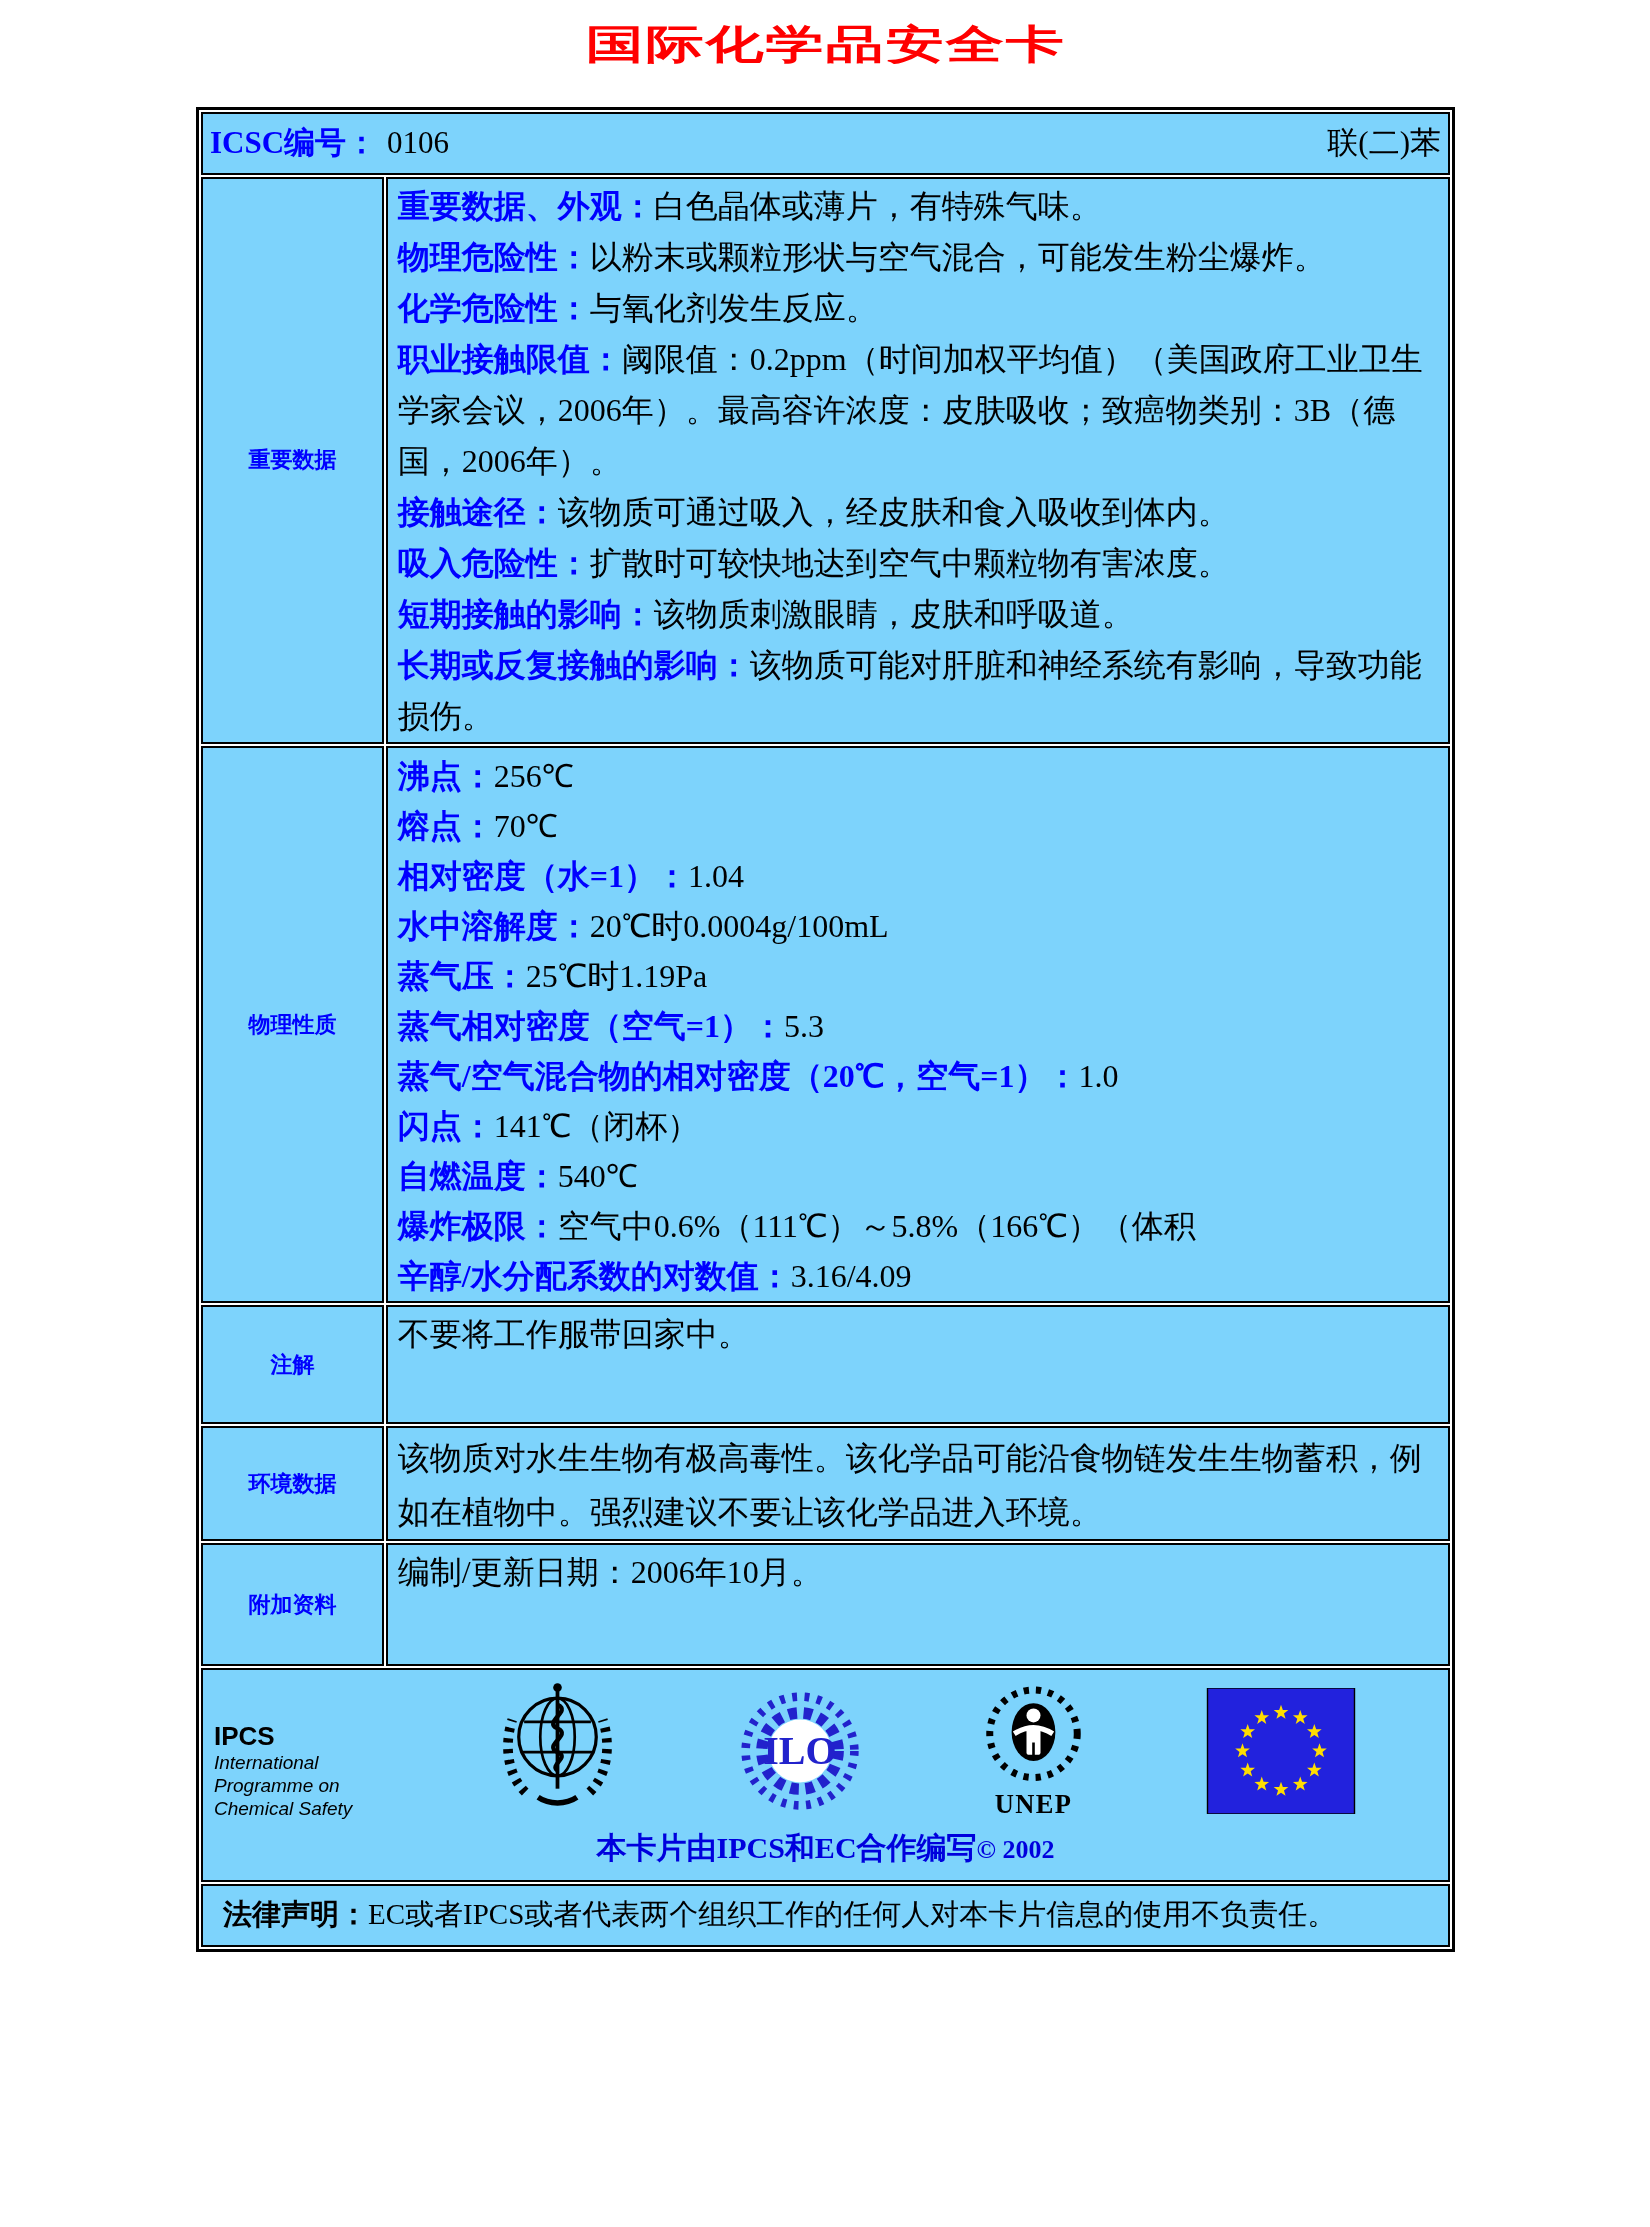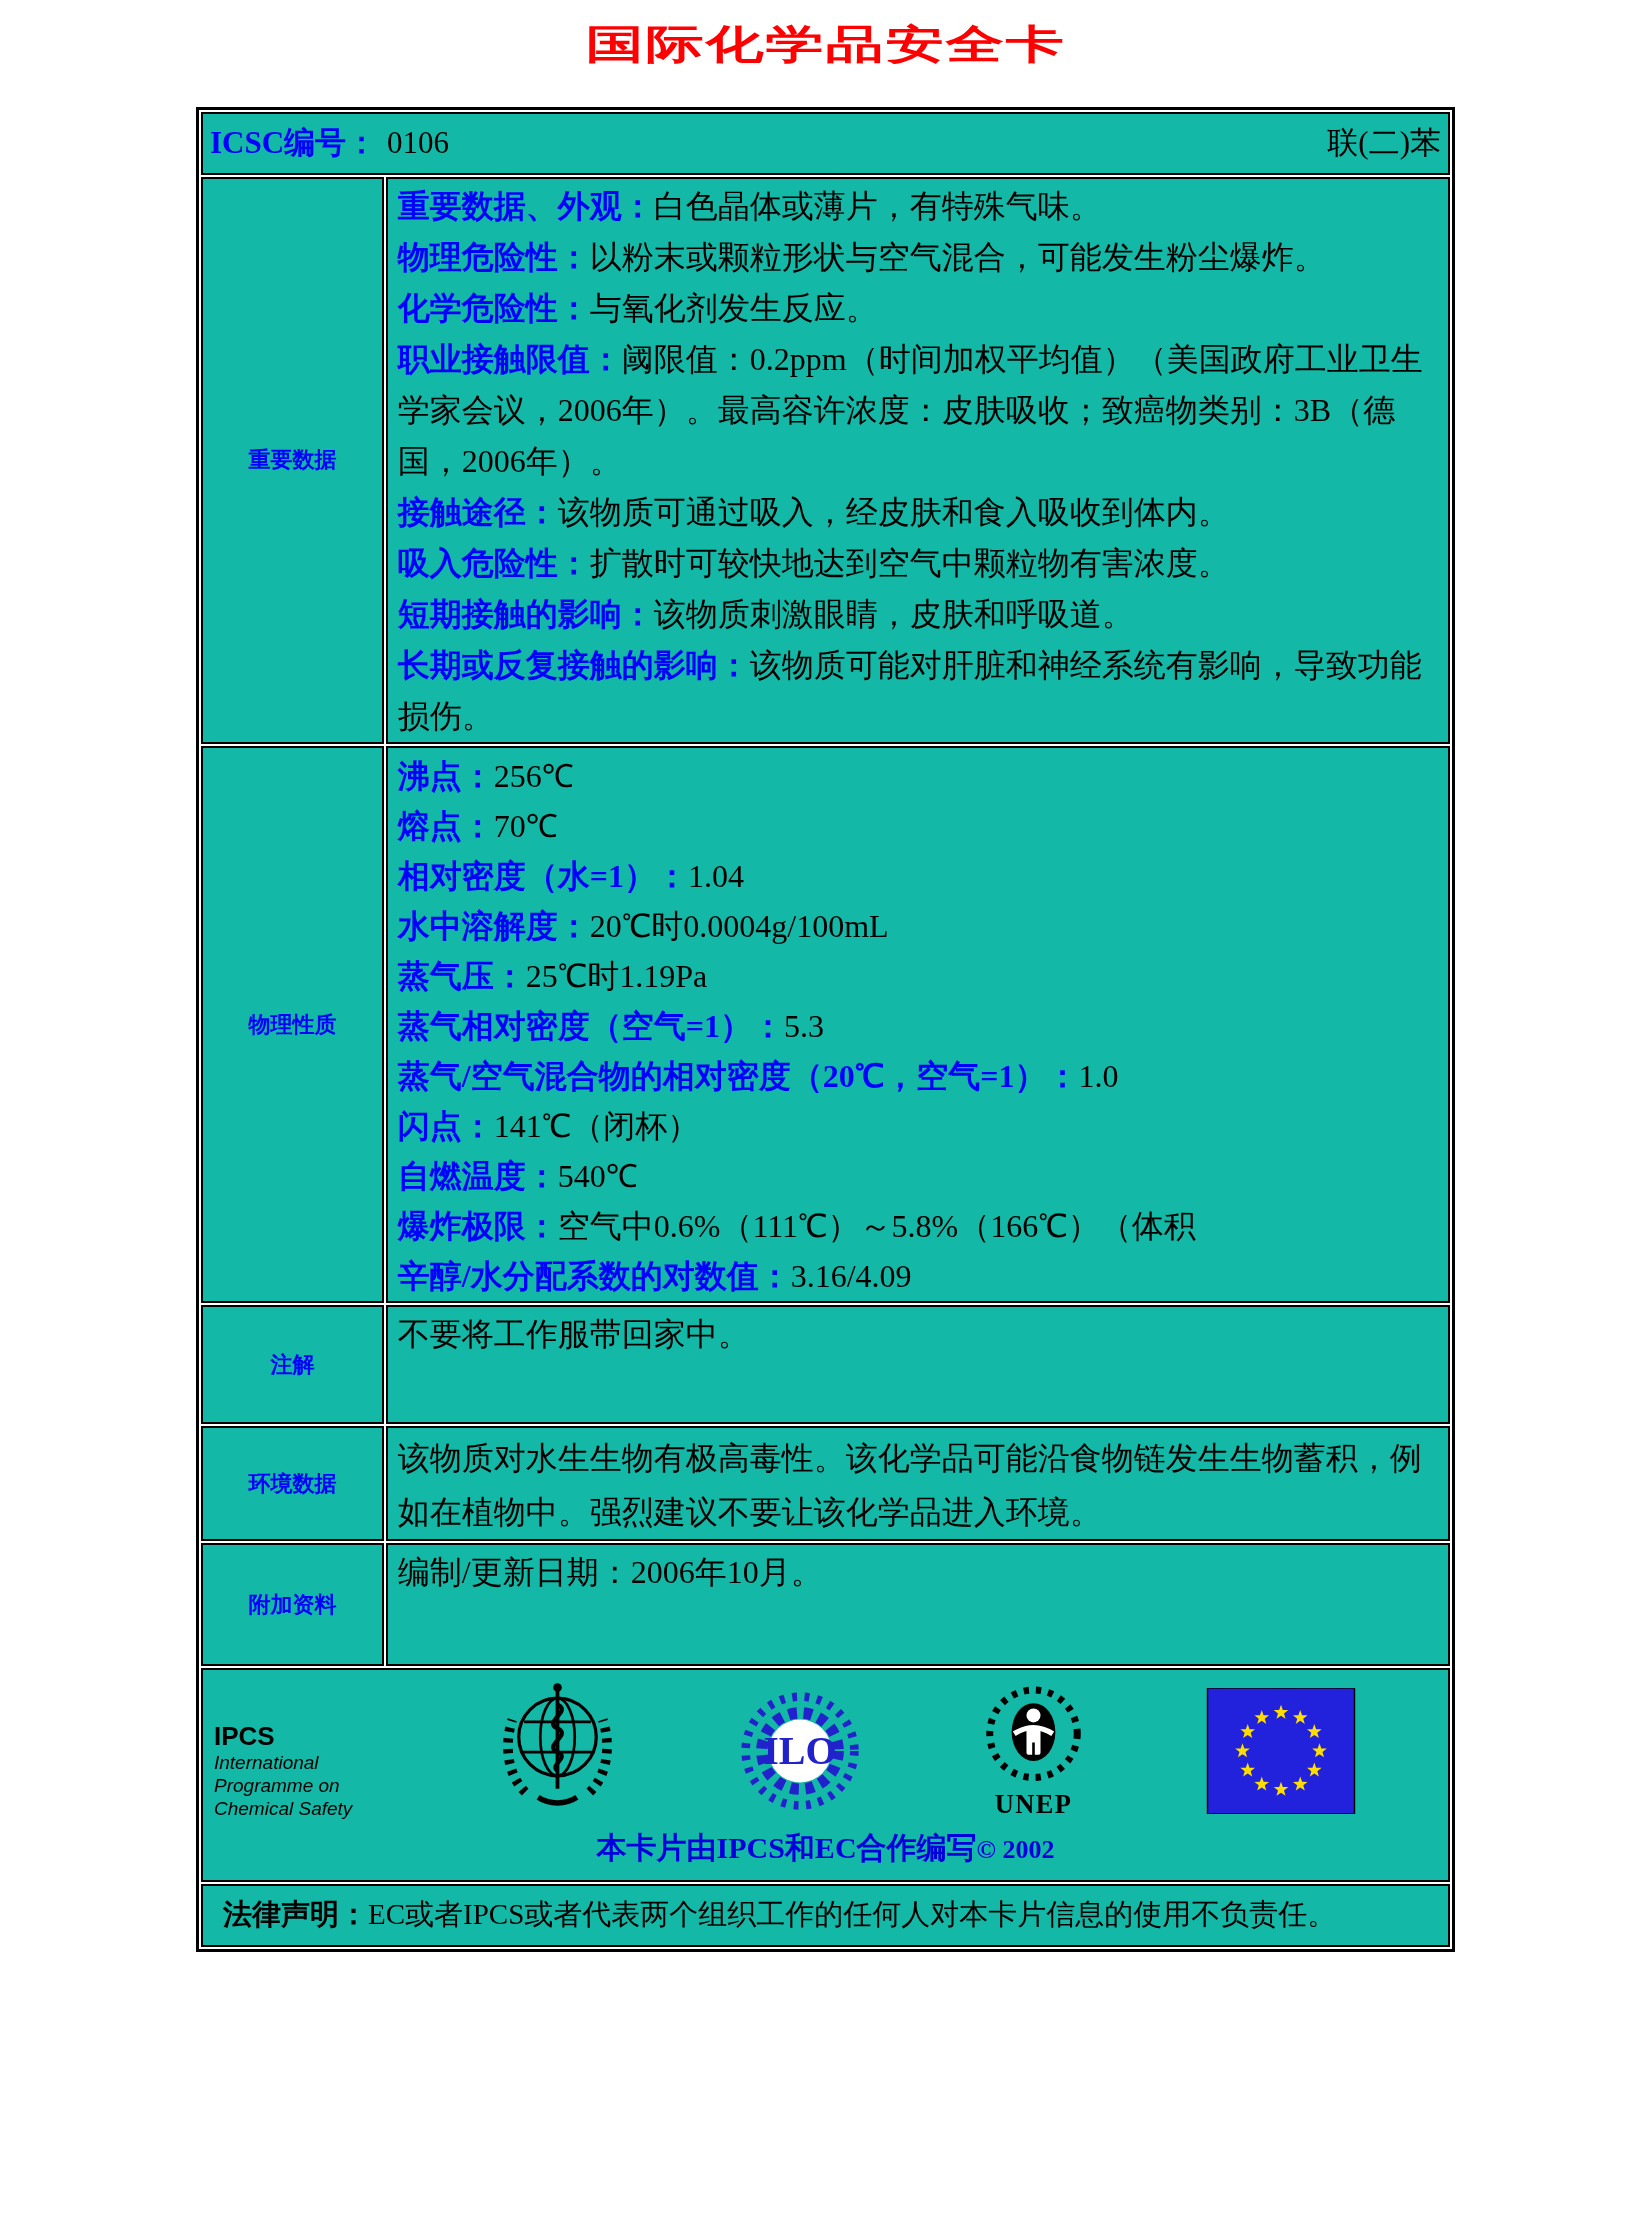--- a/index.html
+++ b/index.html
@@ -15,21 +15,21 @@
     font-size:40px; font-weight:bold; color:#ff0000;
     transform:scaleX(1.45); transform-origin:50% 50%;
     letter-spacing:1.4px; white-space:nowrap;
   }
   table.icsc-table {
     width:1259px; margin:19.5px auto 0;
     border-collapse:separate; border-spacing:2.8px;
     border:3.5px solid #000; background:#fff;
     table-layout:fixed;
   }
-  td { border:2.1px solid #000; background:#14b8a6; overflow:hidden; }
+  td { border:2.1px solid #000; background:#7dd3fc; overflow:hidden; }
   col.c-label { width:183px; }
 
   .header-cell { height:59px; vertical-align:middle; padding:0 7px; }
   .header-inner { display:flex; justify-content:space-between; align-items:center; }
   .hdr-left { font-size:31px; }
   .blue-label { color:#0000ff; font-weight:bold; }
   .hdr-num { color:#000; font-size:31px; margin-left:9.8px; }
   .hdr-right { font-size:31px; color:#000; }
 
   .label-cell {

